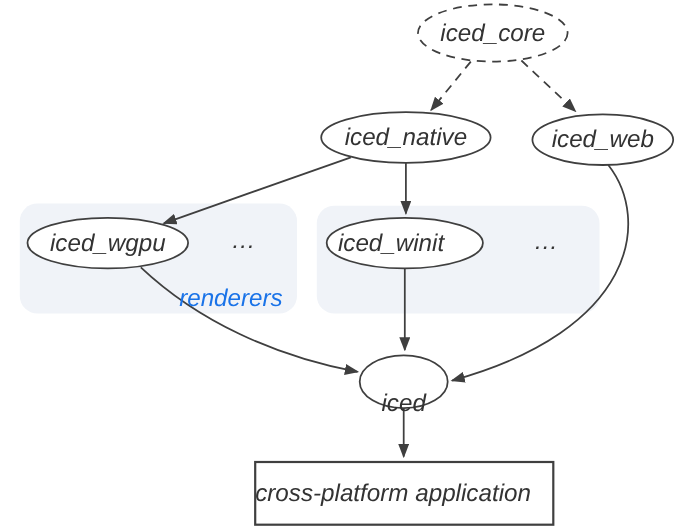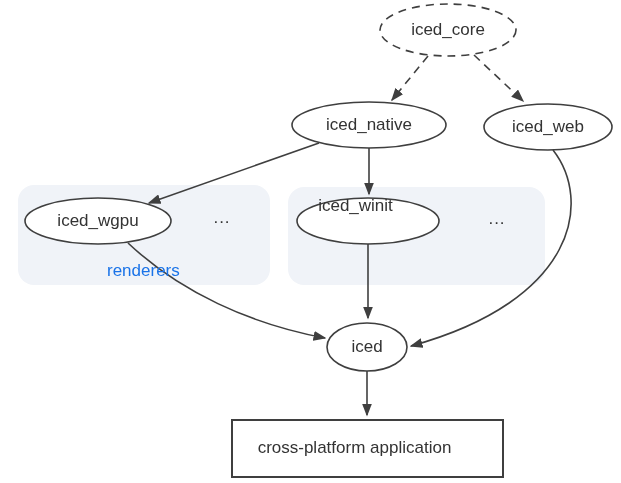--- a/index.html
+++ b/index.html
@@ -43,28 +43,29 @@
     fill: var(--node-fill);
     stroke: var(--stroke);
     stroke-width: 1.6;
   }
   .node-shape.dashed { stroke-dasharray: 8 6; }
   .node-shape.rect { stroke-width: 2; }
   .label {
     position: absolute;
     height: 20px;
     line-height: 20px;
-    font-size: 17px;
+    font-size: 22px;
     color: var(--text);
     text-align: center;
     white-space: nowrap;
+    font-style: italic;
   }
   .group-label {
     color: var(--group-label);
-    text-align: left;
+    text-align: right;
   }
   .dots { letter-spacing: 1px; color: var(--text); }
 </style>
 </head>
 <body>
 
 <div class="diagram">
 
   <div class="group-box" style="left:18px; top:185px; width:252px; height:100px;"></div>
   <div class="group-box" style="left:288px; top:187px; width:257px; height:98px;"></div>
@@ -91,21 +92,21 @@
     <ellipse class="node-shape" cx="98" cy="221" rx="73" ry="23"></ellipse>
     <ellipse class="node-shape" cx="368" cy="221" rx="71" ry="23"></ellipse>
     <ellipse class="node-shape" cx="367" cy="347" rx="40" ry="24"></ellipse>
     <rect class="node-shape rect" x="232" y="420" width="271" height="57"></rect>
   </svg>
 
   <div class="label" style="left:380px; top:20px; width:136px;">iced_core</div>
   <div class="label" style="left:292px; top:115px; width:154px;">iced_native</div>
   <div class="label" style="left:484px; top:117px; width:128px;">iced_web</div>
   <div class="label" style="left:25px; top:211px; width:146px;">iced_wgpu</div>
-  <div class="label" style="left:297px; top:196px; width:117px;">iced_winit</div>
-  <div class="label" style="left:327px; top:337px; width:80px;text-align:center;">iced</div>
+  <div class="label" style="left:297px; top:211px; width:117px;">iced_winit</div>
+  <div class="label" style="left:327px; top:357px; width:80px;text-align:center;">iced</div>
   <div class="label" style="left:232px; top:438px; width:245px;">cross-platform application</div>
 
   <div class="label dots" style="left:197px; top:208px; width:50px;">...</div>
   <div class="label group-label" style="left:107px; top:261px; width:150px;">renderers</div>
   <div class="label dots" style="left:472px; top:209px; width:50px;">...</div>
 
 </div>
 
 </body></html>

